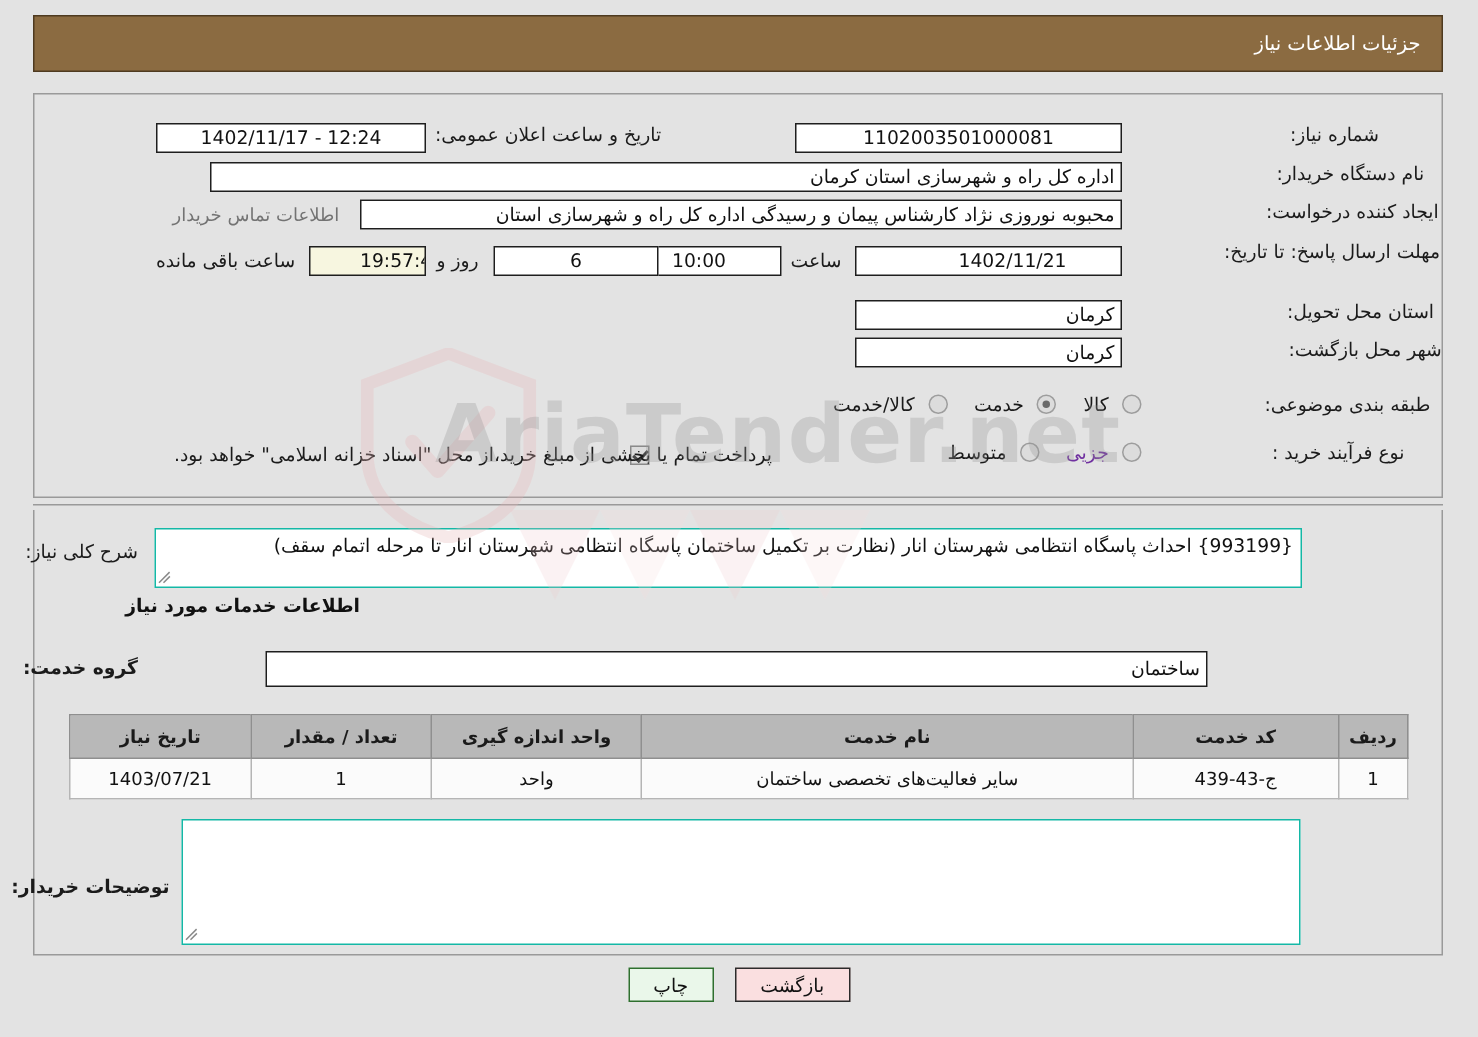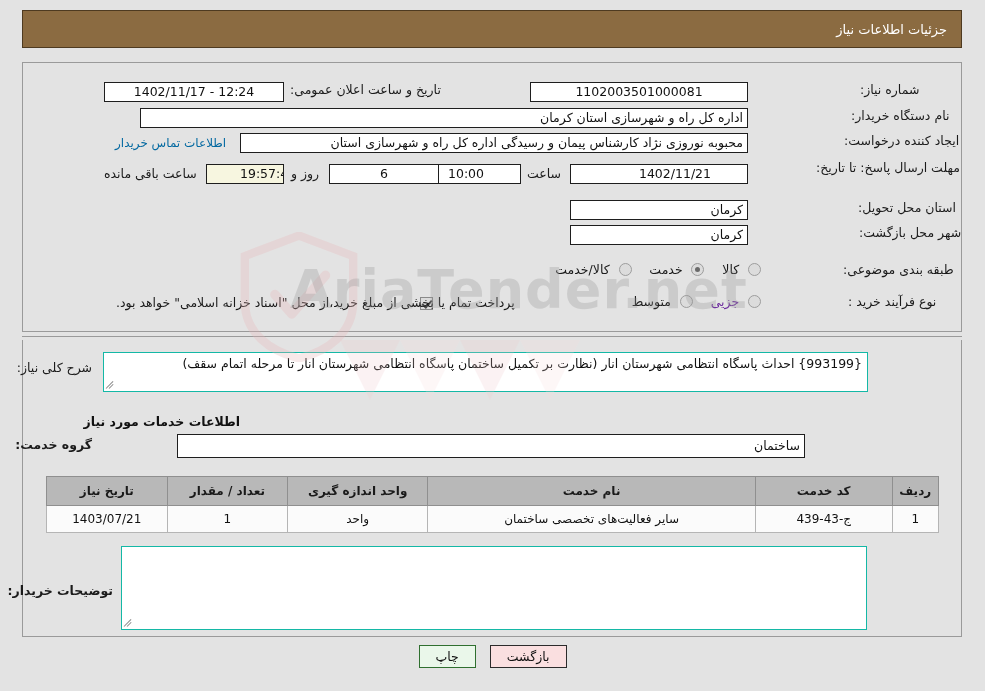--- a/index.html
+++ b/index.html
@@ -120,21 +120,21 @@
   .fld.num { text-align: center; direction: ltr; }
   .fld.rtltxt { text-align: right; }
   .fld.timer {
     background: #f7f6e0;
     text-align: center;
     direction: ltr;
     padding-left: 33px;
   }
 
   .link {
-    color: #0369a1;
+    color: #737373;
     font-size: 12px;
     text-decoration: none;
     cursor: pointer;
   }
 
   
   .radio {
     display: inline-block;
     width: 13px;
     height: 13px;
@@ -205,21 +205,20 @@
     height: 1px;
     transform-origin: left center;
   }
 
   
   .section-head {
     position: absolute;
     font-size: 12.5px;
     font-weight: bold;
     color: #111;
-    margin-top: 18px;
   }
 
   
   table.grid {
     position: absolute;
     border-collapse: collapse;
     font-size: 12px;
     background: #fbfbfb;
   }
   table.grid th {

